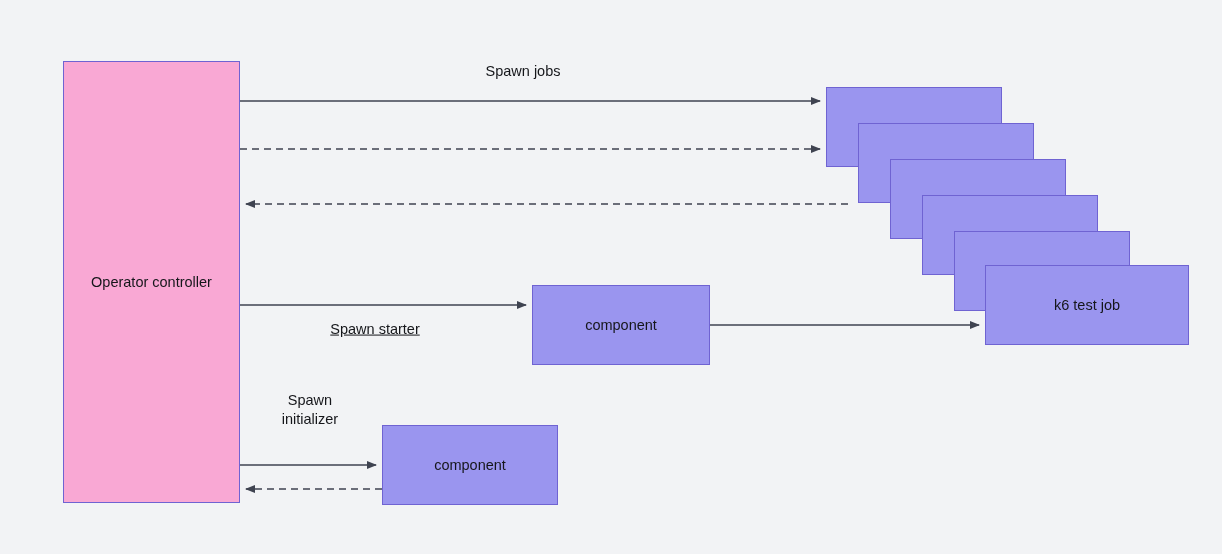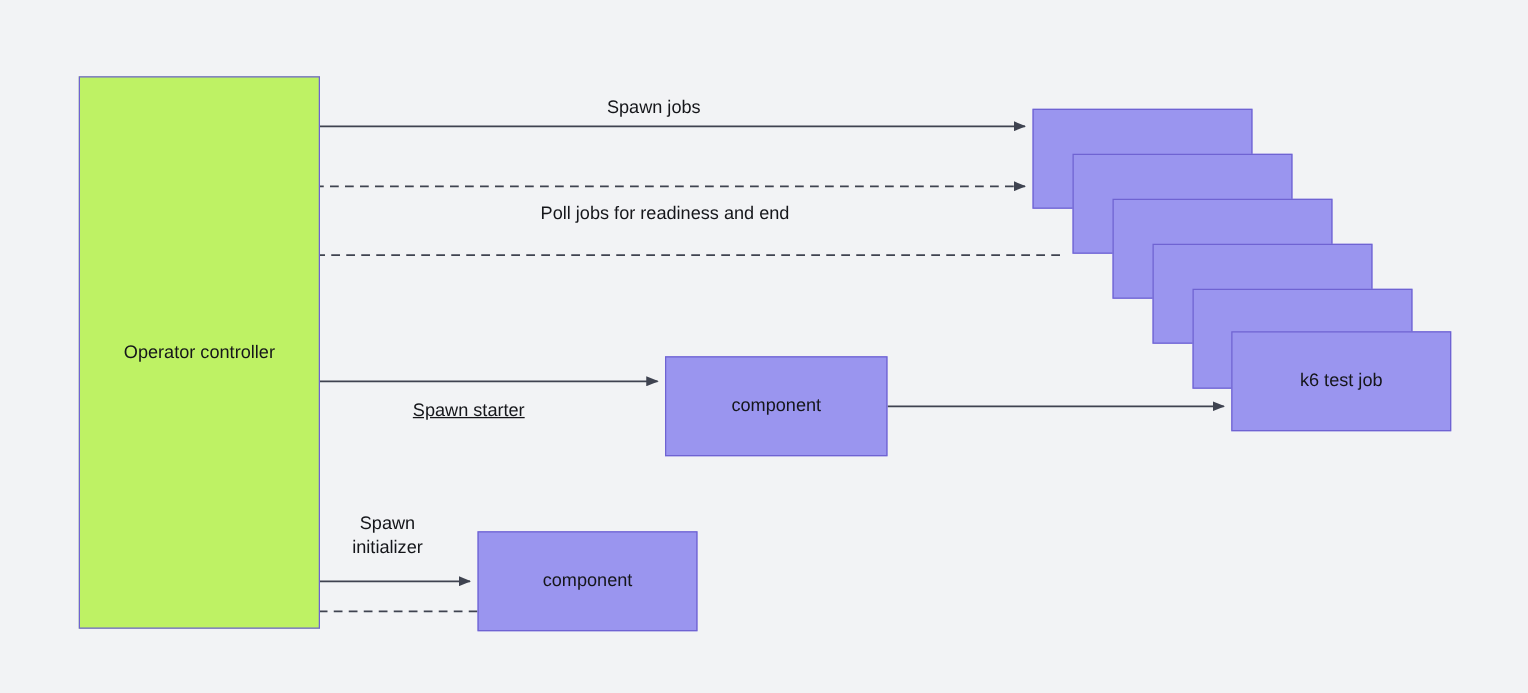--- a/index.html
+++ b/index.html
@@ -96,36 +96,35 @@
       <line id="e6" stroke="#3f4350" stroke-width="1.4" stroke-dasharray="7,5" marker-end="url(#arrow-head)" x1="382" y1="489" x2="246" y2="489"></line>
     </g>
   </svg>
 
   <div class="stack" id="job-stack">
       <div class="node" style="left: 826px; top: 87px; width: 176px; height: 80px; background: rgb(154, 149, 239); border-color: rgb(111, 99, 210); z-index: 10;"></div>
       <div class="node" style="left: 858px; top: 123px; width: 176px; height: 80px; background: rgb(154, 149, 239); border-color: rgb(111, 99, 210); z-index: 11;"></div>
       <div class="node" style="left: 890px; top: 159px; width: 176px; height: 80px; background: rgb(154, 149, 239); border-color: rgb(111, 99, 210); z-index: 12;"></div>
       <div class="node" style="left: 922px; top: 195px; width: 176px; height: 80px; background: rgb(154, 149, 239); border-color: rgb(111, 99, 210); z-index: 13;"></div>
       <div class="node" style="left: 954px; top: 231px; width: 176px; height: 80px; background: rgb(154, 149, 239); border-color: rgb(111, 99, 210); z-index: 14;"></div>
-      <div class="node" style="left: 985px; top: 265px; width: 176px; height: 80px; background: rgb(154, 149, 239); border-color: rgb(111, 99, 210); z-index: 15;">
+      <div class="node" style="left: 985px; top: 265px; width: 204px; height: 80px; background: rgb(154, 149, 239); border-color: rgb(111, 99, 210); z-index: 15;">
         <span class="node-label">k6 test job</span>
       </div>
     </div>
 
-  <div class="node" id="node-operator" style="left: 63px; top: 61px; width: 193px; height: 442px; background: #bef264; border-color: rgb(111, 99, 210);">
+  <div class="node" id="node-operator" style="left: 63px; top: 61px; width: 177px; height: 442px; background: #f9a8d4; border-color: rgb(111, 99, 210);">
     <span class="node-label">Operator controller</span>
   </div>
 
   <div class="node" id="node-starter" style="left: 532px; top: 285px; width: 178px; height: 80px; background: rgb(154, 149, 239); border-color: rgb(111, 99, 210);">
     <span class="node-label">component</span>
   </div>
 
   <div class="node" id="node-initializer" style="left: 382px; top: 425px; width: 176px; height: 80px; background: rgb(154, 149, 239); border-color: rgb(111, 99, 210);">
     <span class="node-label">component</span>
   </div>
 
-  <div class="edge-label" style="left: 523px; top: 71px; color: rgb(21, 22, 26); margin-top: 16px;">Spawn jobs</div>
-  <div class="edge-label" style="left: 532px; top: 172px; color: rgb(21, 22, 26);">Poll jobs for readiness and end</div>
+  <div class="edge-label" style="left: 523px; top: 71px; color: rgb(21, 22, 26);">Spawn jobs</div>
   <div class="edge-label" style="left: 375px; top: 329px; color: rgb(21, 22, 26); text-decoration: underline;">Spawn starter</div>
-  <div class="edge-label" style="left: 310px; top: 429px; color: rgb(21, 22, 26);">Spawn
+  <div class="edge-label" style="left: 310px; top: 410px; color: rgb(21, 22, 26);">Spawn
 initializer</div>
 
 </div>
 
 </body></html>

